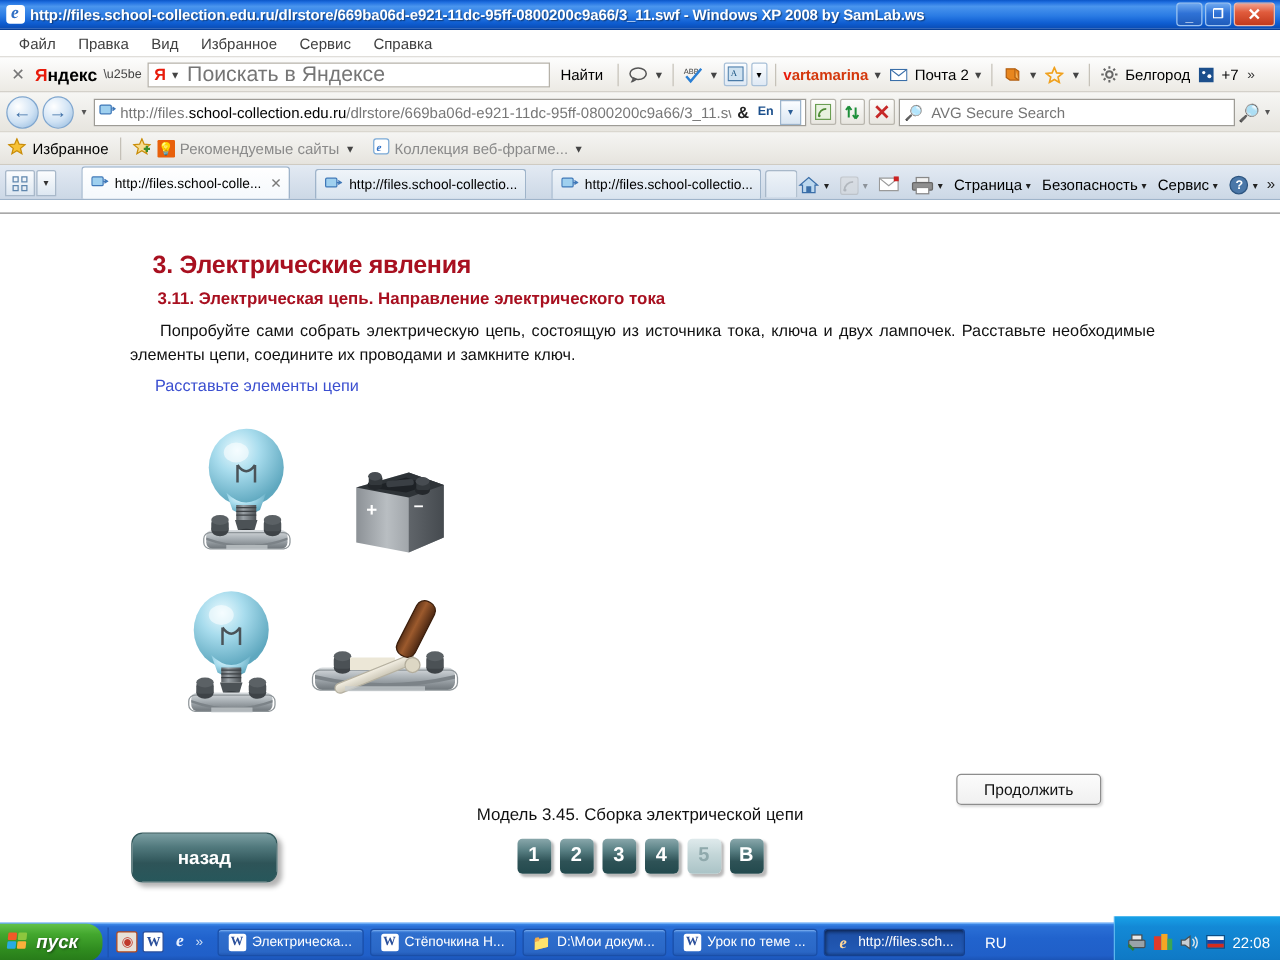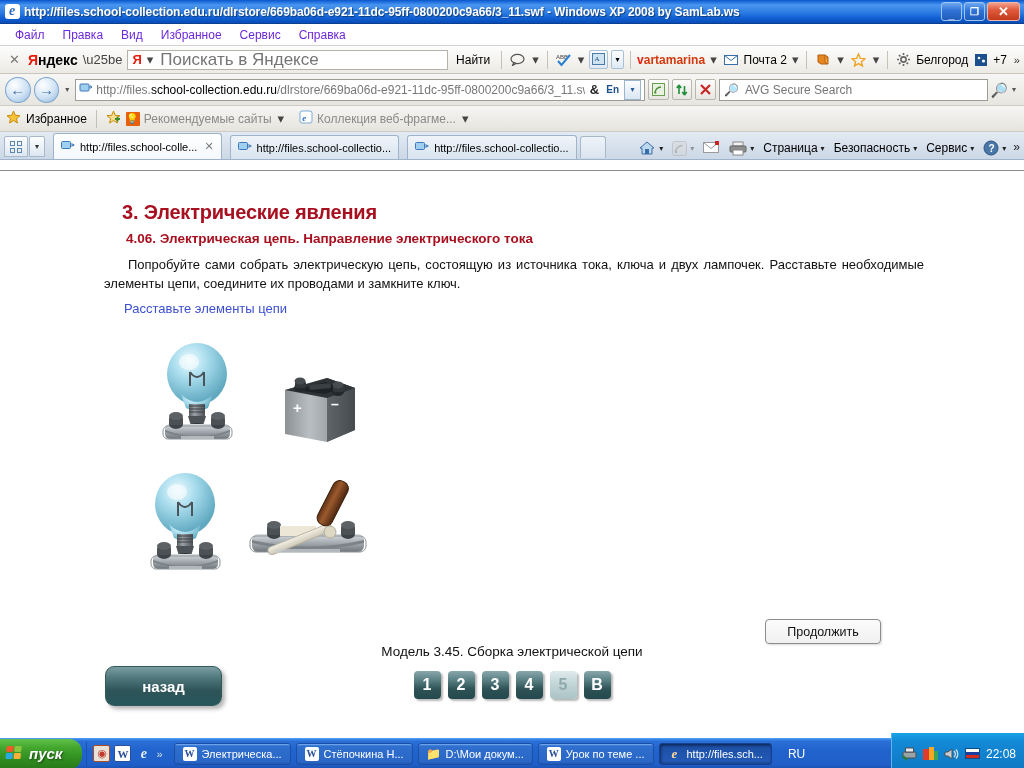--- a/index.html
+++ b/index.html
@@ -57,36 +57,36 @@
   .winbtn .glyph { display:block; line-height: 1; }
 
   
   .menubar {
     height: 22px; background: #fff;
     display: flex; align-items: center;
     padding-left: 6px; gap: 0px;
     border-bottom: 1px solid #d6d3ce;
   }
   .menu-item {
-    padding: 3px 9px; font-size: 12px; color: #6d28d9;
+    padding: 3px 9px; font-size: 12px; color: #404040;
     white-space: nowrap;
   }
 
   
   .yabar {
     height: 28px;
     background: linear-gradient(to bottom, #fdfdfd, #eceae4);
     border-bottom: 1px solid #c8c4bb;
     display: flex; align-items: center;
     padding: 0 4px; gap: 3px;
   }
   .ya-close { color: #777; font-size: 13px; padding: 0 5px; }
   .ya-logo { font-weight: bold; font-size: 14px; color: #000; white-space: nowrap; }
   .ya-logo .r { color: #e81b0b; }
-  .caret { color: #444; font-size: 13px; padding: 0 2px; }
+  .caret { color: #444; font-size: 10px; padding: 0 2px; }
   .ya-search {
     width: 322px; height: 20px; background: #fff;
     border: 1px solid #b6b2a9;
     display: flex; align-items: center; padding: 0 4px; gap: 3px;
   }
   .ya-search .ybadge { color: #e81b0b; font-weight: bold; font-size: 13px; }
   .ya-search input {
     border: 0; outline: 0; flex: 1; font-size: 17px; color: #999;
     font-family: "Liberation Sans", sans-serif; background: transparent;
   }
@@ -180,21 +180,21 @@
   }
   .qt-grid { display: grid; grid-template-columns: 5px 5px; grid-gap: 2px; }
   .qt-grid i { display:block; width: 5px; height: 5px; border: 1px solid #5f86ad; }
   .tabs-drop {
     width: 16px; height: 21px; margin-bottom: 2px; margin-left: 1px;
     border: 1px solid #a8b8c9; background: linear-gradient(to bottom,#fcfdfe,#dde7f1);
     display: flex; align-items: center; justify-content: center;
     font-size: 8px; color: #333; border-radius: 2px 2px 0 0;
   }
   .tab {
-    height: 24px; margin-left: 8px; padding: 0 7px;
+    height: 24px; margin-left: 20px; padding: 0 7px;
     display: flex; align-items: center; gap: 5px;
     border: 1px solid #9fb4ca; border-bottom: none;
     border-radius: 3px 3px 0 0;
     font-size: 11px; white-space: nowrap;
     max-width: 180px; overflow: hidden;
     background: linear-gradient(to bottom, #eff4f9, #d9e4ef);
   }
   .tab.active {
     background: linear-gradient(to bottom, #ffffff, #f4f8fc);
     height: 26px;
@@ -605,21 +605,21 @@
           </svg>
       </span>
       <span class="cmd-caret">▾</span>
       <span class="cmd-caret" style="font-size:12px;margin-left:4px;align-self:flex-start">»</span>
     </div>
   </div>
 
   <div class="page">
 
     <div class="h1">3. Электрические явления</div>
-    <div class="h2">4.06. Электрическая цепь. Направление электрического тока</div>
+    <div class="h2">3.11. Электрическая цепь. Направление электрического тока</div>
     <div class="para">Попробуйте сами собрать электрическую цепь, состоящую из источника тока, ключа и двух лампочек. Расставьте необходимые элементы цепи, соедините их проводами и замкните ключ.</div>
     <div class="link-task">Расставьте элементы цепи</div>
 
     <div class="elem" style="left:145px; top:165px;">
       <svg width="105" height="110" viewBox="0 0 105 110">
         <defs>
           <radialGradient id="glassG" cx="38%" cy="28%" r="70%">
             <stop offset="0%" stop-color="#eafaff"></stop>
               <stop offset="42%" stop-color="#a8dced"></stop>
             <stop offset="100%" stop-color="#5fa8bf"></stop>

